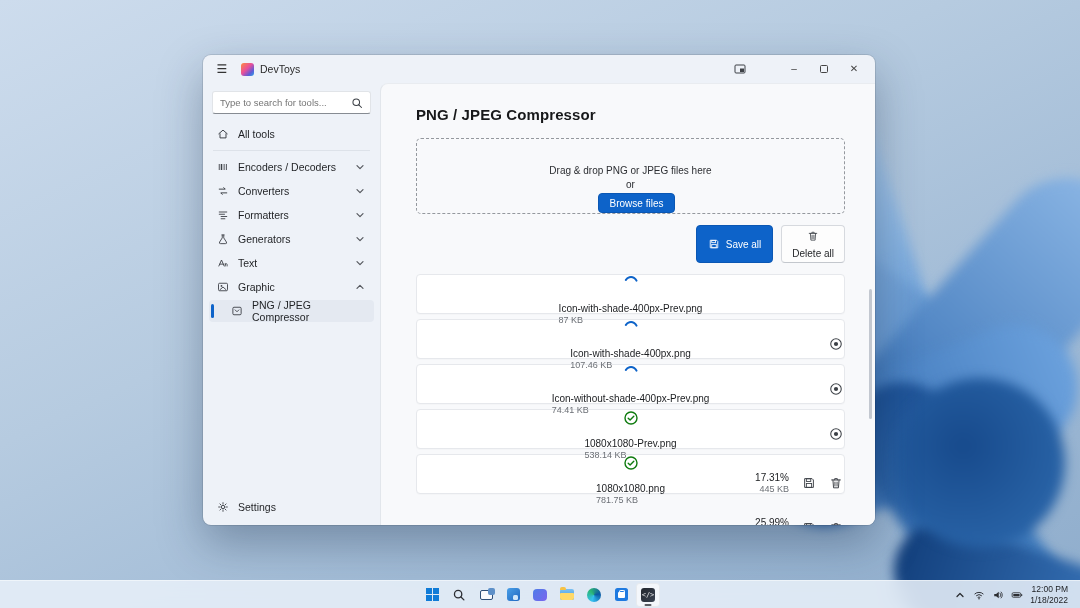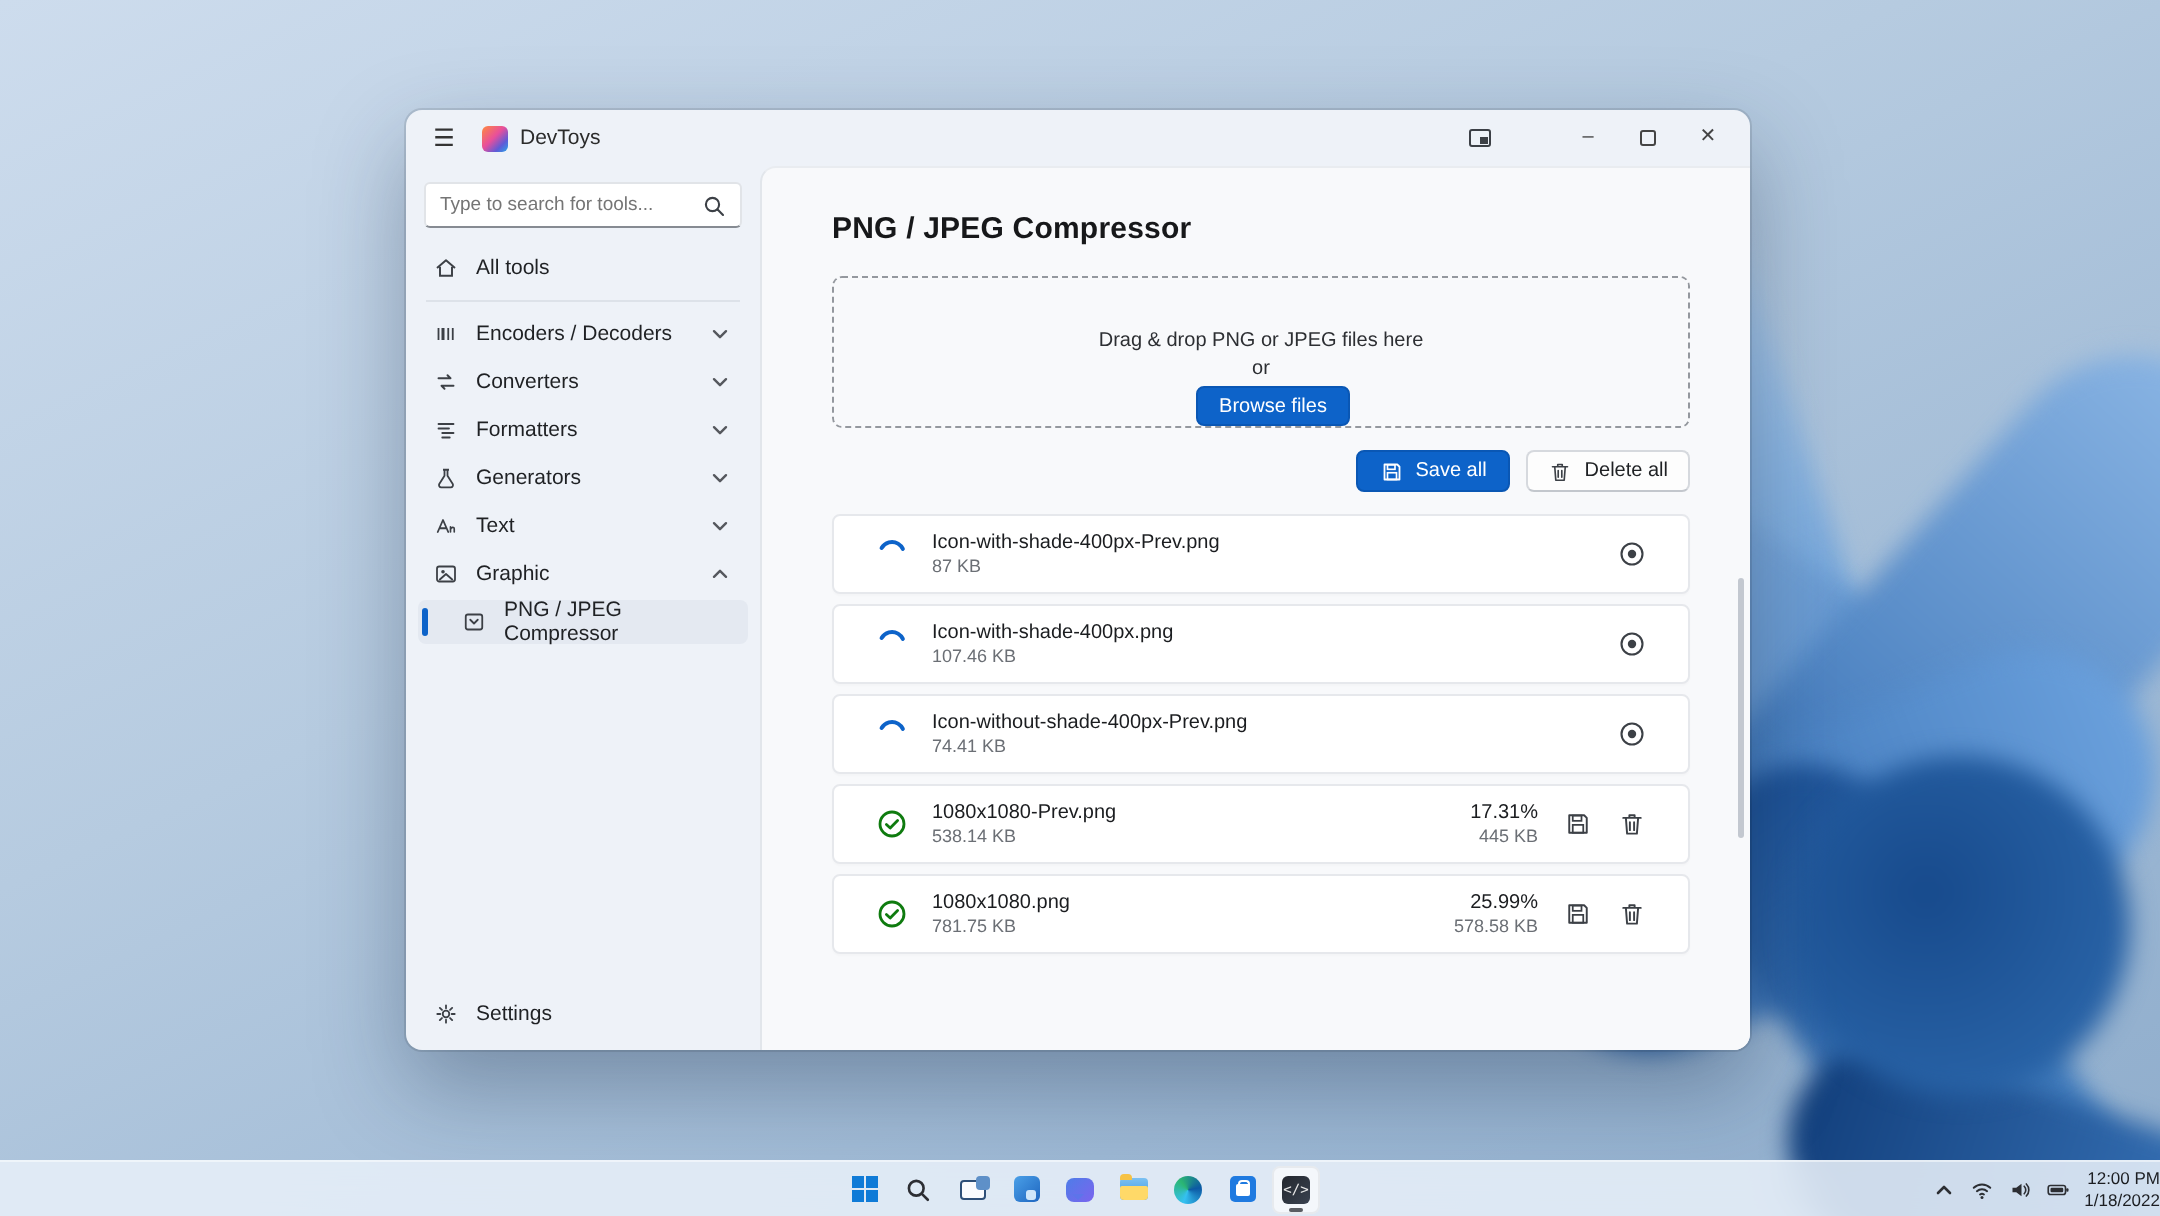--- a/index.html
+++ b/index.html
@@ -76,26 +76,26 @@
   }
   .dz-line { font-size:10px; color:#2d2f33; }
   .dz-or { font-size:10px; color:#2d2f33; }
   .btn-accent {
     background:#0d63c9; color:#fff; border:1px solid #0a57b4; border-radius:4px;
     font-size:10px; font-family:inherit; padding:3.5px 11px; display:flex; align-items:center; gap:6px; cursor:default;margin-left:12px;
   }
   .actions-row { margin-top:11px; display:flex; justify-content:flex-end; gap:8px; }
   .btn-light {
     background:#fdfdfd; color:#1f2124; border:1px solid #d6d9de; border-bottom-color:#c3c7cd; border-radius:4px;
-    font-size:10px; font-family:inherit; padding:3.5px 10px; display:flex; align-items:center; gap:6px; cursor:default;
+    font-size:10px; font-family:inherit; padding:3.5px 10px; display:flex; align-items:center; gap:6px; cursor:default;flex-direction:column;
   }
   .file-list { margin-top:11px; }
   .file-row {
     height:40px; background:#ffffff; border:1px solid #e6e8ec; border-radius:4px; margin-bottom:5px;
-    display:flex; align-items:center; padding:0 21px; gap:12px; box-shadow:0 1px 1px rgba(0,0,0,.02);
+    display:flex; align-items:center; padding:0 1px; gap:12px; box-shadow:0 1px 1px rgba(0,0,0,.02);flex-direction:column;
   }
   .file-meta { display:flex; flex-direction:column; gap:1px; }
   .file-name { font-size:10px; color:#1b1d20; }
   .file-size { font-size:9px; color:#6b6f75; }
   .row-right { margin-left:auto; display:flex; align-items:center; gap:13px; }
   .stats { text-align:right; display:flex; flex-direction:column; gap:1px; }
   .pct { font-size:10px; color:#1b1d20; }
   .new-size { font-size:9px; color:#6b6f75; }
   .icon-btn { border:none; background:transparent; padding:0; display:flex; align-items:center; justify-content:center; color:#3c4046; cursor:default; }
   .scroll-thumb { position:absolute; right:3px; top:205px; width:3px; height:130px; border-radius:2px; background:#c3c8d0; }
@@ -120,21 +120,21 @@
   .store-ic::before { content:""; position:absolute; left:3px; top:4px; width:7px; height:6px; background:#fff; border-radius:1px; }
   .store-ic::after { content:""; position:absolute; left:4.5px; top:1.5px; width:4px; height:3px; border:1px solid #fff; border-bottom:none; border-radius:2px 2px 0 0; }
   .devtoys-ic { width:14px; height:14px; border-radius:3px; background:linear-gradient(135deg,#23272e,#3a4250); color:#e8e8e8; font-size:7px; display:flex; align-items:center; justify-content:center; font-family:"DejaVu Sans Mono",monospace; }
   .chat-ic { width:14px; height:12px; border-radius:4px; background:linear-gradient(135deg,#4e7de8,#7b64ee); position:relative; }
   .chat-ic::after { content:""; position:absolute; bottom:-2px; left:3px; border:3px solid transparent; border-top-color:#5d74ea; }
   .widgets-ic { width:13px; height:13px; border-radius:3px; background:linear-gradient(135deg,#4aa0e8,#1f66c0); position:relative; }
   .widgets-ic::after { content:""; position:absolute; right:1.5px; bottom:1.5px; width:5px; height:5px; border-radius:1.5px; background:#cfe6fa; }
   .taskview-ic { width:13px; height:10px; border:1.5px solid #2e4f78; border-radius:2px; background:rgba(255,255,255,.85); position:relative; }
   .taskview-ic::after { content:""; position:absolute; right:-3px; top:-3px; width:7px; height:7px; border-radius:2px; background:#5e90c8; }
 
-  .tray { position:absolute; right:0; top:0; height:100%; display:flex; align-items:center; gap:7px; color:#2c2e33; }
+  .tray { position:absolute; right:0; top:0; height:100%; display:flex; align-items:center; gap:7px; padding-right:12px; color:#2c2e33; }
   .tray .icon12 { color:#2c2e33; }
   .clock { text-align:right; font-size:8.5px; color:#1c1e22; line-height:1.25; }
 </style>
 </head>
 <body>
 
 <div class="desktop">
 
   <div class="bloom">
     <div class="petal p4"></div>

